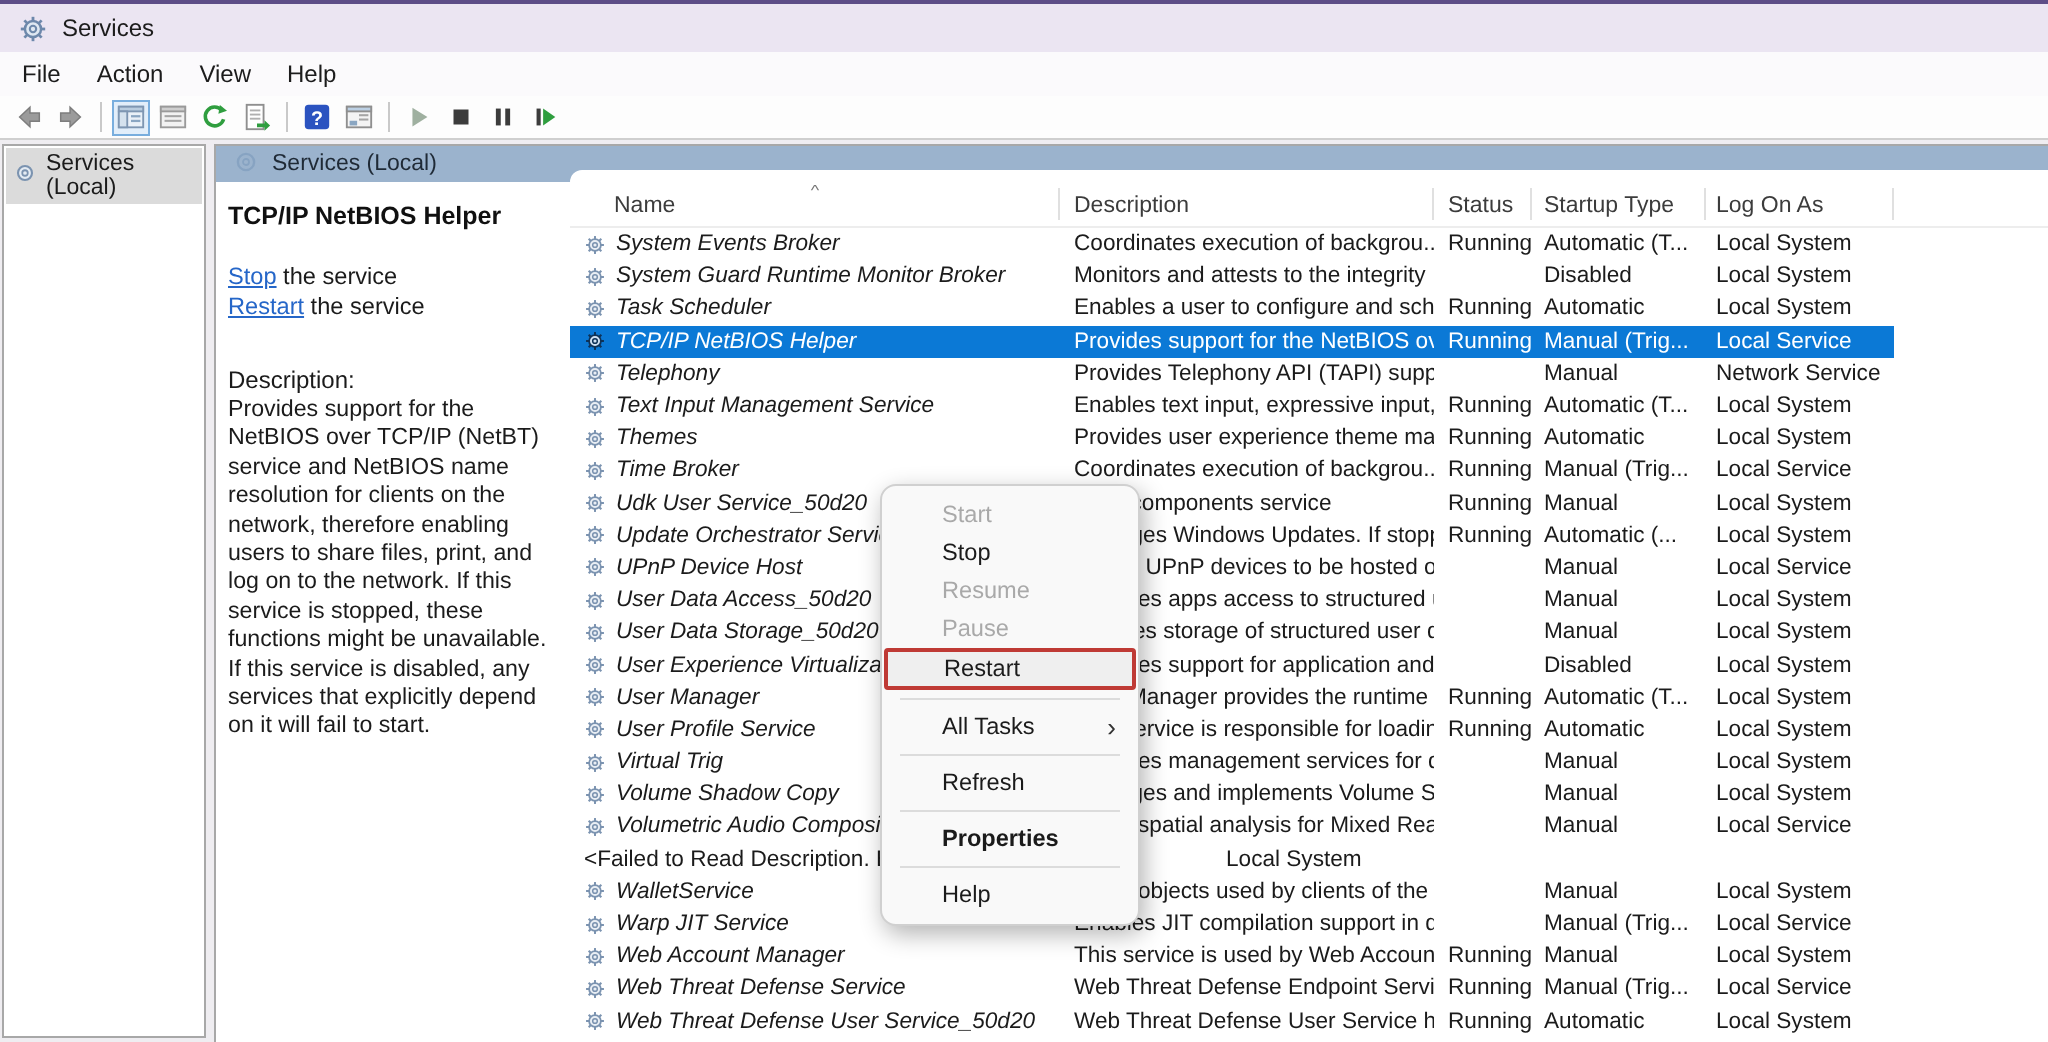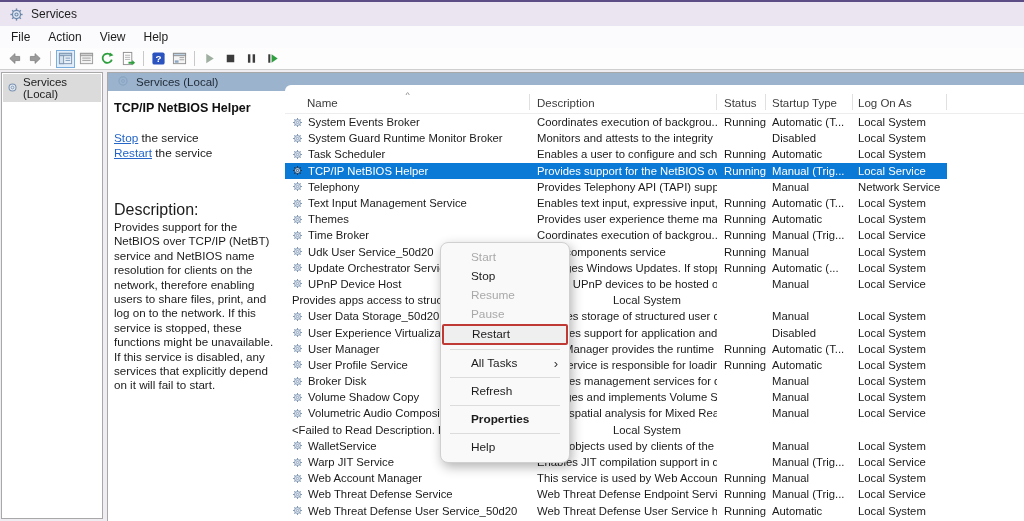--- a/index.html
+++ b/index.html
@@ -43,34 +43,34 @@
   .list-card { position:absolute; left:177px; top:12px; right:0; bottom:0;
     background:#ffffff; border-radius:14px 0 0 0; }
 
   .panel-body { position:absolute; left:0; top:18px; right:0; bottom:0; background:#ffffff; }
 
   
   .info-pane { position:absolute; left:0; top:0; width:177px; bottom:0; padding:10px 10px 0 6px; }
   .svc-title { font-size:12.5px; font-weight:bold; color:#101010; }
   .svc-links { margin-top:16px; font-size:11.8px; line-height:14.5px; color:#1b1b1b; }
   .svc-links a { color:#2566c8; text-decoration:underline; cursor:pointer; }
-  .svc-desc-label { margin-top:41px; font-size:16px; color:#1b1b1b; }
+  .svc-desc-label { margin-top:23px; font-size:12px; color:#1b1b1b; }
   .svc-desc { margin-top:1px; font-size:11.6px; line-height:14.4px; color:#1b1b1b; width:163px; }
 
   
   .list-pane { position:absolute; left:177px; top:0; right:0; bottom:0; overflow:hidden; }
   .list-header { position:relative; height:23px; display:flex; border-bottom:1px solid #ededed; }
   .hcell { position:relative; font-size:11.5px; color:#3c3c3c; padding-top:6px; }
   .hcell .hsep { position:absolute; right:0; top:3px; bottom:3px; width:1px; background:#e0e0e0; }
   .sort-caret { position:absolute; top:-1px; left:50%; font-size:9px; color:#777;
     transform:translateX(-50%) scaleY(.8); }
   .rows {}
   .lrow { display:flex; height:16.2px; align-items:center; width:662px; font-size:11.3px; color:#1b1b1b; }
   .lrow .cell { overflow:hidden; white-space:nowrap; flex:none; }
-  .lrow .c-name { display:flex; align-items:center; gap:5px; padding-left:7px; }
+  .lrow .c-name { display:flex; align-items:center; gap:5px; padding-left:7px;font-style:italic; }
   .lrow .c-name svg { width:11px; height:11px; flex:none; }
   .lrow.selected { background:#0b79d6; color:#ffffff; }
 
   
   .ctx-menu { position:absolute; left:440px; top:172px; width:130px; background:#f9f9f9;
     border:1px solid #d0d0d0; border-radius:8px; box-shadow:2px 4px 12px rgba(0,0,0,.3);
     padding:5px 0; z-index:50; }
   .ctx-item { position:relative; height:19px; line-height:19px; font-size:11.8px;
     padding-left:30px; color:#1b1b1b; cursor:default; }
   .ctx-item.disabled { color:#a9a9a9; }
@@ -458,20 +458,35 @@
                     </svg>
                   </span>
                   <span>UPnP Device Host</span>
                 </div>
                 <div class="cell" style="width: 187px; padding-left: 7px;">Allows UPnP devices to be hosted o...</div>
                 <div class="cell" style="width: 49px; padding-left: 7px;"></div>
                 <div class="cell" style="width: 87px; padding-left: 6px;">Manual</div>
                 <div class="cell" style="width: 94px; padding-left: 5px;">Local Service</div>
               </div>
               <div class="lrow">
+                <div class="cell c-name" style="width: 245px;">
+                  <span style="width: 11px; height: 11px; display: inline-flex;">
+                    <svg viewBox="0 0 16 16">
+                      <g stroke="#7b93b0" stroke-width="1.5">
+                        <line x1="8" y1="1.5" x2="8" y2="14.5"></line>
+                        <line x1="1.5" y1="8" x2="14.5" y2="8"></line>
+                        <line x1="3.4" y1="3.4" x2="12.6" y2="12.6"></line>
+                        <line x1="12.6" y1="3.4" x2="3.4" y2="12.6"></line>
+                      </g>
+                      <circle cx="8" cy="8" r="4.3" fill="#e9eef4" stroke="#7b93b0" stroke-width="1.3"></circle>
+                      <circle cx="8" cy="8" r="1.7" fill="none" stroke="#7b93b0" stroke-width="1.1"></circle>
+                    </svg>
+                  </span>
+                  <span>User Data Access_50d20</span>
+                </div>
                 <div class="cell" style="width: 187px; padding-left: 7px;">Provides apps access to structured u...</div>
                 <div class="cell" style="width: 49px; padding-left: 7px;"></div>
                 <div class="cell" style="width: 87px; padding-left: 6px;">Manual</div>
                 <div class="cell" style="width: 94px; padding-left: 5px;">Local System</div>
               </div>
               <div class="lrow">
                 <div class="cell c-name" style="width: 245px;">
                   <span style="width: 11px; height: 11px; display: inline-flex;">
                     <svg viewBox="0 0 16 16">
                       <g stroke="#7b93b0" stroke-width="1.5">
@@ -561,21 +576,21 @@
                       <g stroke="#7b93b0" stroke-width="1.5">
                         <line x1="8" y1="1.5" x2="8" y2="14.5"></line>
                         <line x1="1.5" y1="8" x2="14.5" y2="8"></line>
                         <line x1="3.4" y1="3.4" x2="12.6" y2="12.6"></line>
                         <line x1="12.6" y1="3.4" x2="3.4" y2="12.6"></line>
                       </g>
                       <circle cx="8" cy="8" r="4.3" fill="#e9eef4" stroke="#7b93b0" stroke-width="1.3"></circle>
                       <circle cx="8" cy="8" r="1.7" fill="none" stroke="#7b93b0" stroke-width="1.1"></circle>
                     </svg>
                   </span>
-                  <span>Broker Disk</span>
+                  <span>Virtual Trig</span>
                 </div>
                 <div class="cell" style="width: 187px; padding-left: 7px;">Provides management services for d...</div>
                 <div class="cell" style="width: 49px; padding-left: 7px;"></div>
                 <div class="cell" style="width: 87px; padding-left: 6px;">Manual</div>
                 <div class="cell" style="width: 94px; padding-left: 5px;">Local System</div>
               </div>
               <div class="lrow">
                 <div class="cell c-name" style="width: 245px;">
                   <span style="width: 11px; height: 11px; display: inline-flex;">
                     <svg viewBox="0 0 16 16">

